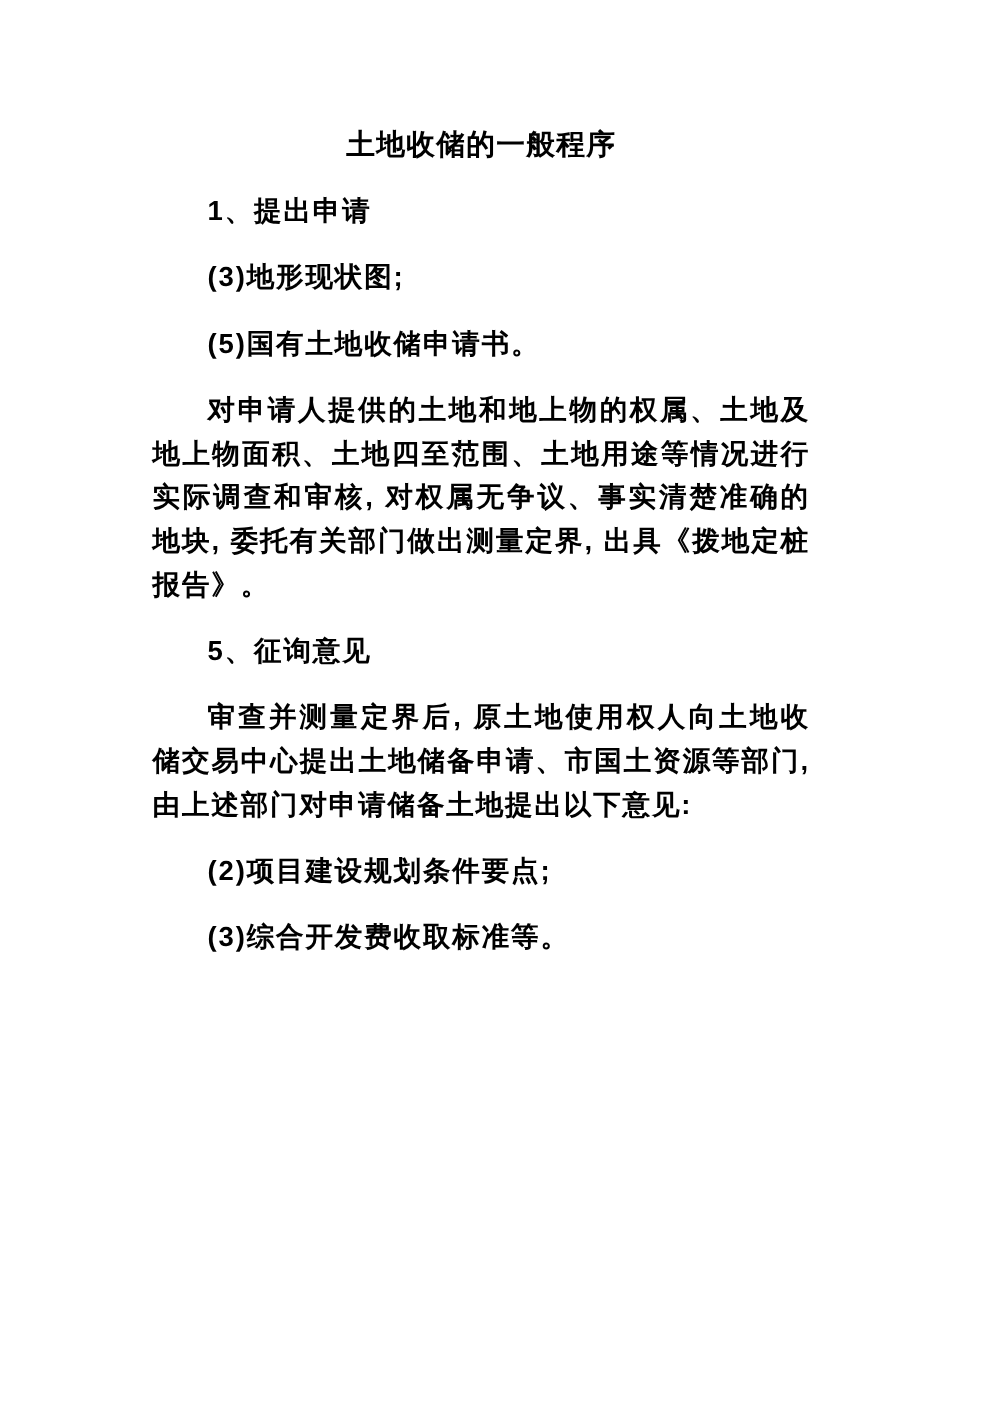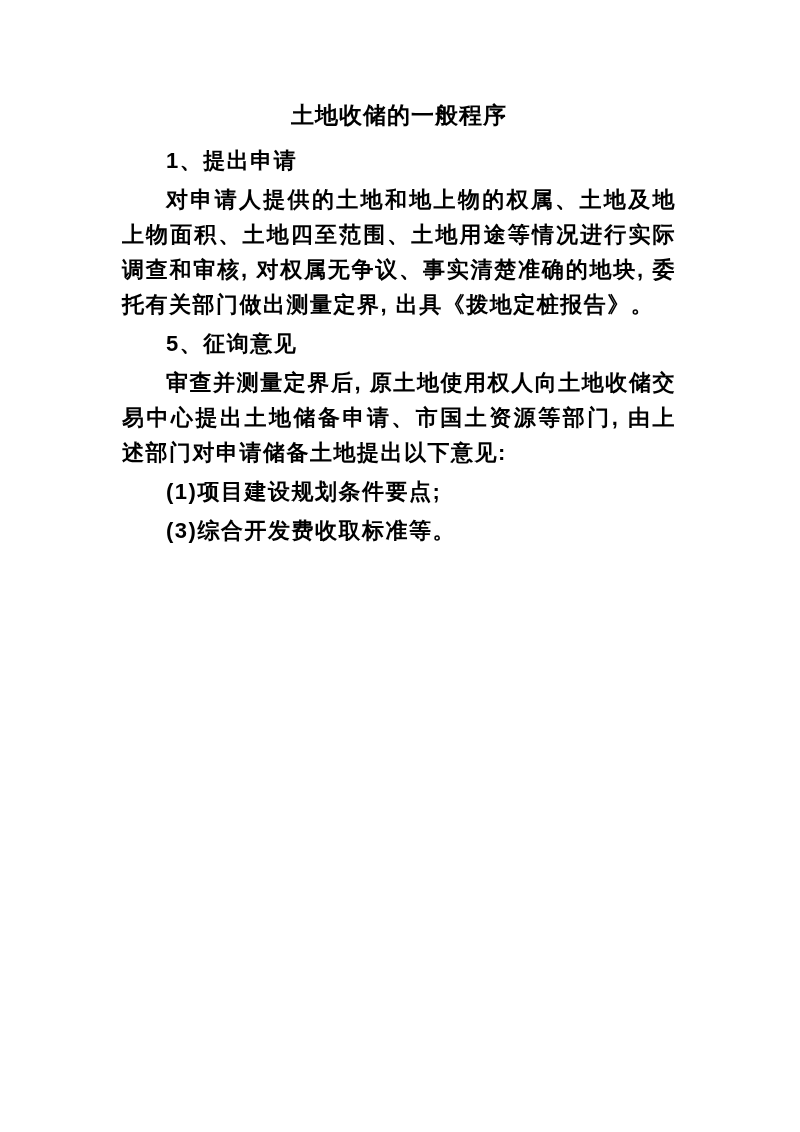--- a/index.html
+++ b/index.html
@@ -11,49 +11,51 @@
     position: relative;
     width: 800px;
     height: 1132px;
     background: #ffffff;
     overflow: hidden;
     font-family: "Liberation Sans", "DejaVu Sans", sans-serif;
     color: #000000;
   }
   .content {
     position: absolute;
-    left: 118px;
+    left: 104px;
     top: 97px;
     width: 562px;
   }
   .doc-title {
     margin: 0 0 10px 0;
     text-align: center;
     font-size: 23px;
     line-height: 36px;
     font-weight: bold;
     letter-spacing: 1px;
   }
   .doc-par {
-    margin: 4px;
+    margin: 18px;
     font-size: 22px;
     line-height: 35px;
     font-weight: bold;
     text-indent: 2em;
     text-align: justify;
     letter-spacing: 1.5px;
     word-break: break-all;
   }
 </style>
 </head>
 <body>
 
 <div class="page">
   <div class="content">
     <h1 class="doc-title">土地收储的一般程序</h1>
     <p class="doc-par">1、提出申请</p>
+    <p class="doc-par">(3)地形现状图;</p>
+    <p class="doc-par">(5)国有土地收储申请书。</p>
     <p class="doc-par">对申请人提供的土地和地上物的权属、土地及地上物面积、土地四至范围、土地用途等情况进行实际调查和审核, 对权属无争议、事实清楚准确的地块, 委托有关部门做出测量定界, 出具《拨地定桩报告》。</p>
     <p class="doc-par">5、征询意见</p>
     <p class="doc-par">审查并测量定界后, 原土地使用权人向土地收储交易中心提出土地储备申请、市国土资源等部门, 由上述部门对申请储备土地提出以下意见:</p>
-    <p class="doc-par">(1)项目建设规划条件要点;</p>
+    <p class="doc-par">(2)项目建设规划条件要点;</p>
     <p class="doc-par">(3)综合开发费收取标准等。</p>
   </div>
 </div>
 
 </body></html>

